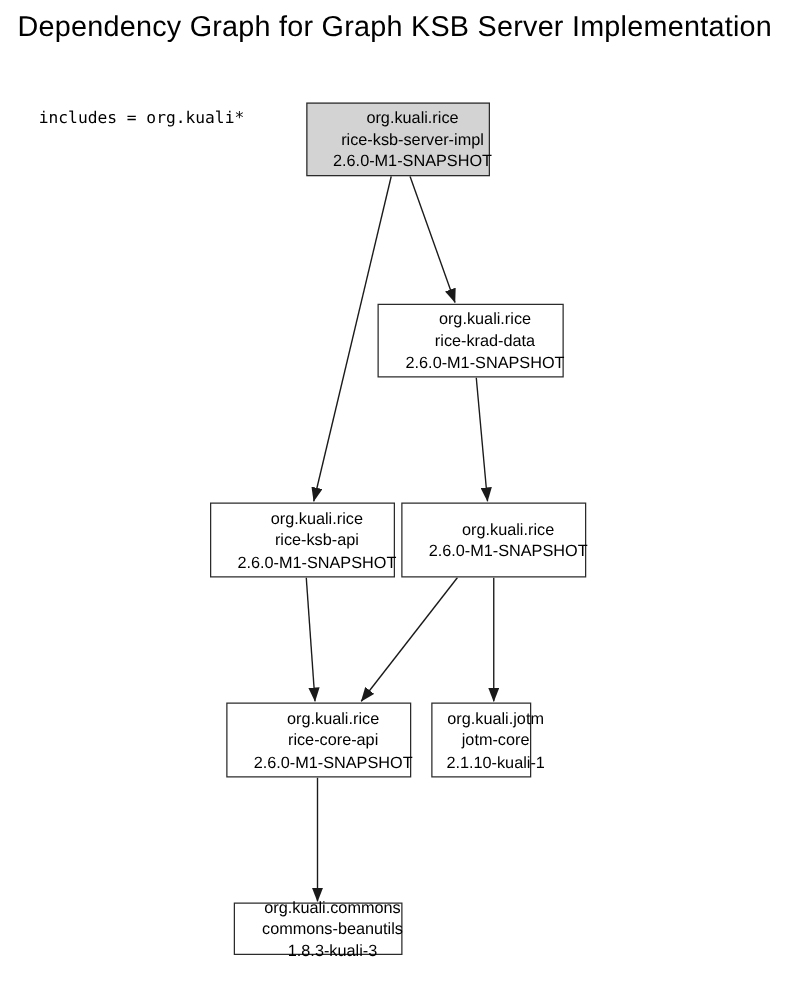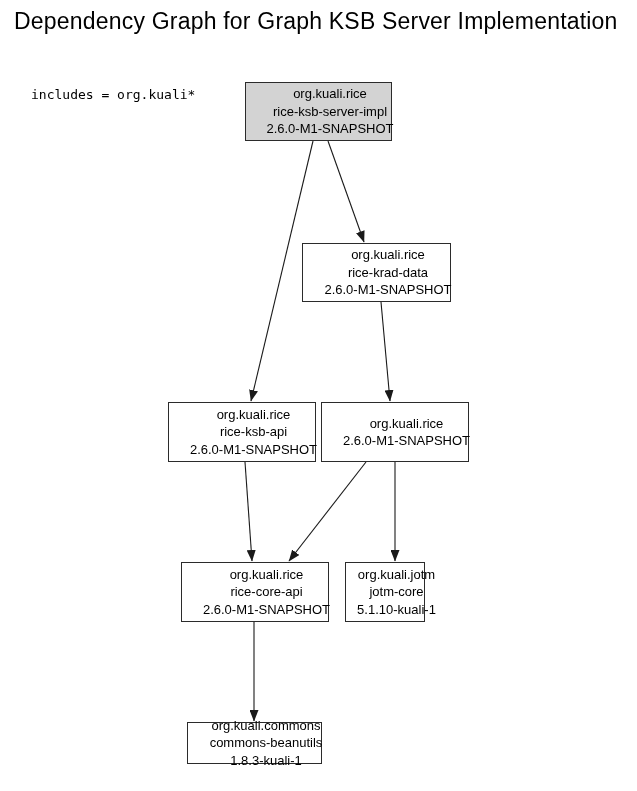--- a/index.html
+++ b/index.html
@@ -114,22 +114,22 @@
 
   <div class="node" style="left:181px; top:562px; width:148px; height:60px;">
     <div>org.kuali.rice</div>
     <div>rice-core-api</div>
     <div>2.6.0-M1-SNAPSHOT</div>
   </div>
 
   <div class="node" style="left:345px; top:562px; width:80px; height:60px;">
     <div>org.kuali.jotm</div>
     <div>jotm-core</div>
-    <div>5.1.10-kuali-1</div>
+    <div>2.1.10-kuali-1</div>
   </div>
 
   <div class="node" style="left:187px; top:722px; width:135px; height:42px;">
     <div>org.kuali.commons</div>
     <div>commons-beanutils</div>
-    <div>1.8.3-kuali-1</div>
+    <div>1.8.3-kuali-3</div>
   </div>
 
 </div>
 
 </body></html>

